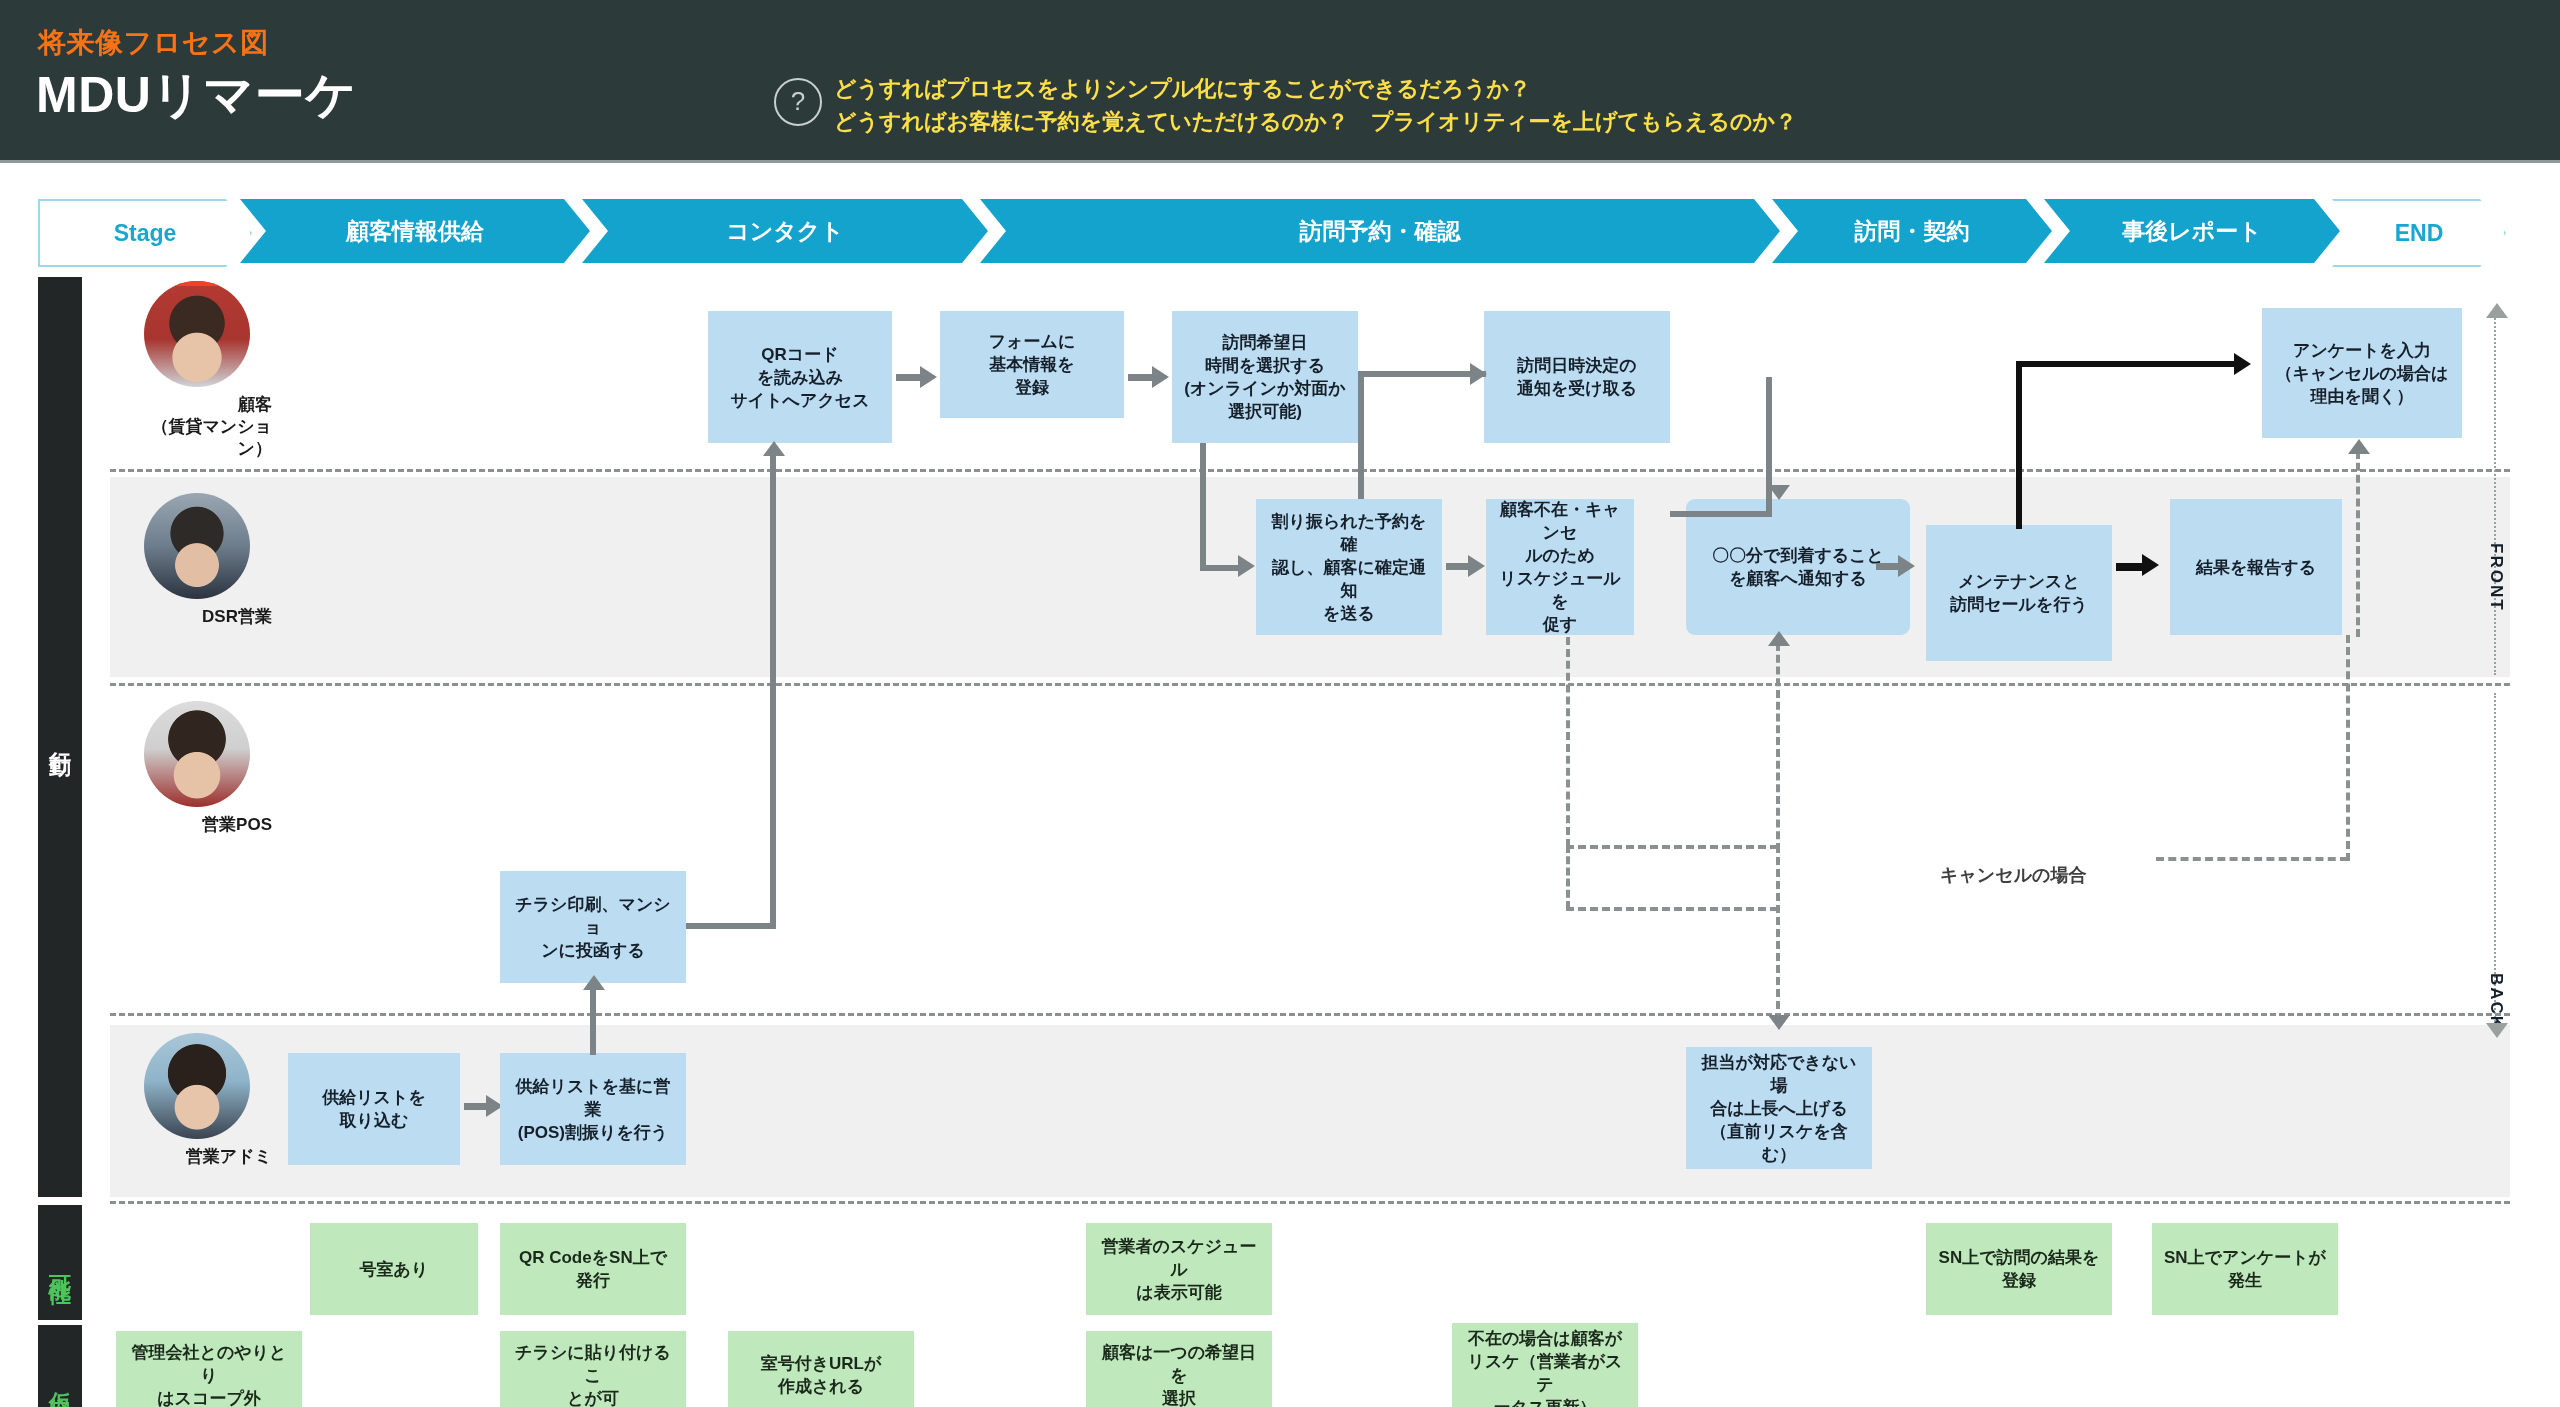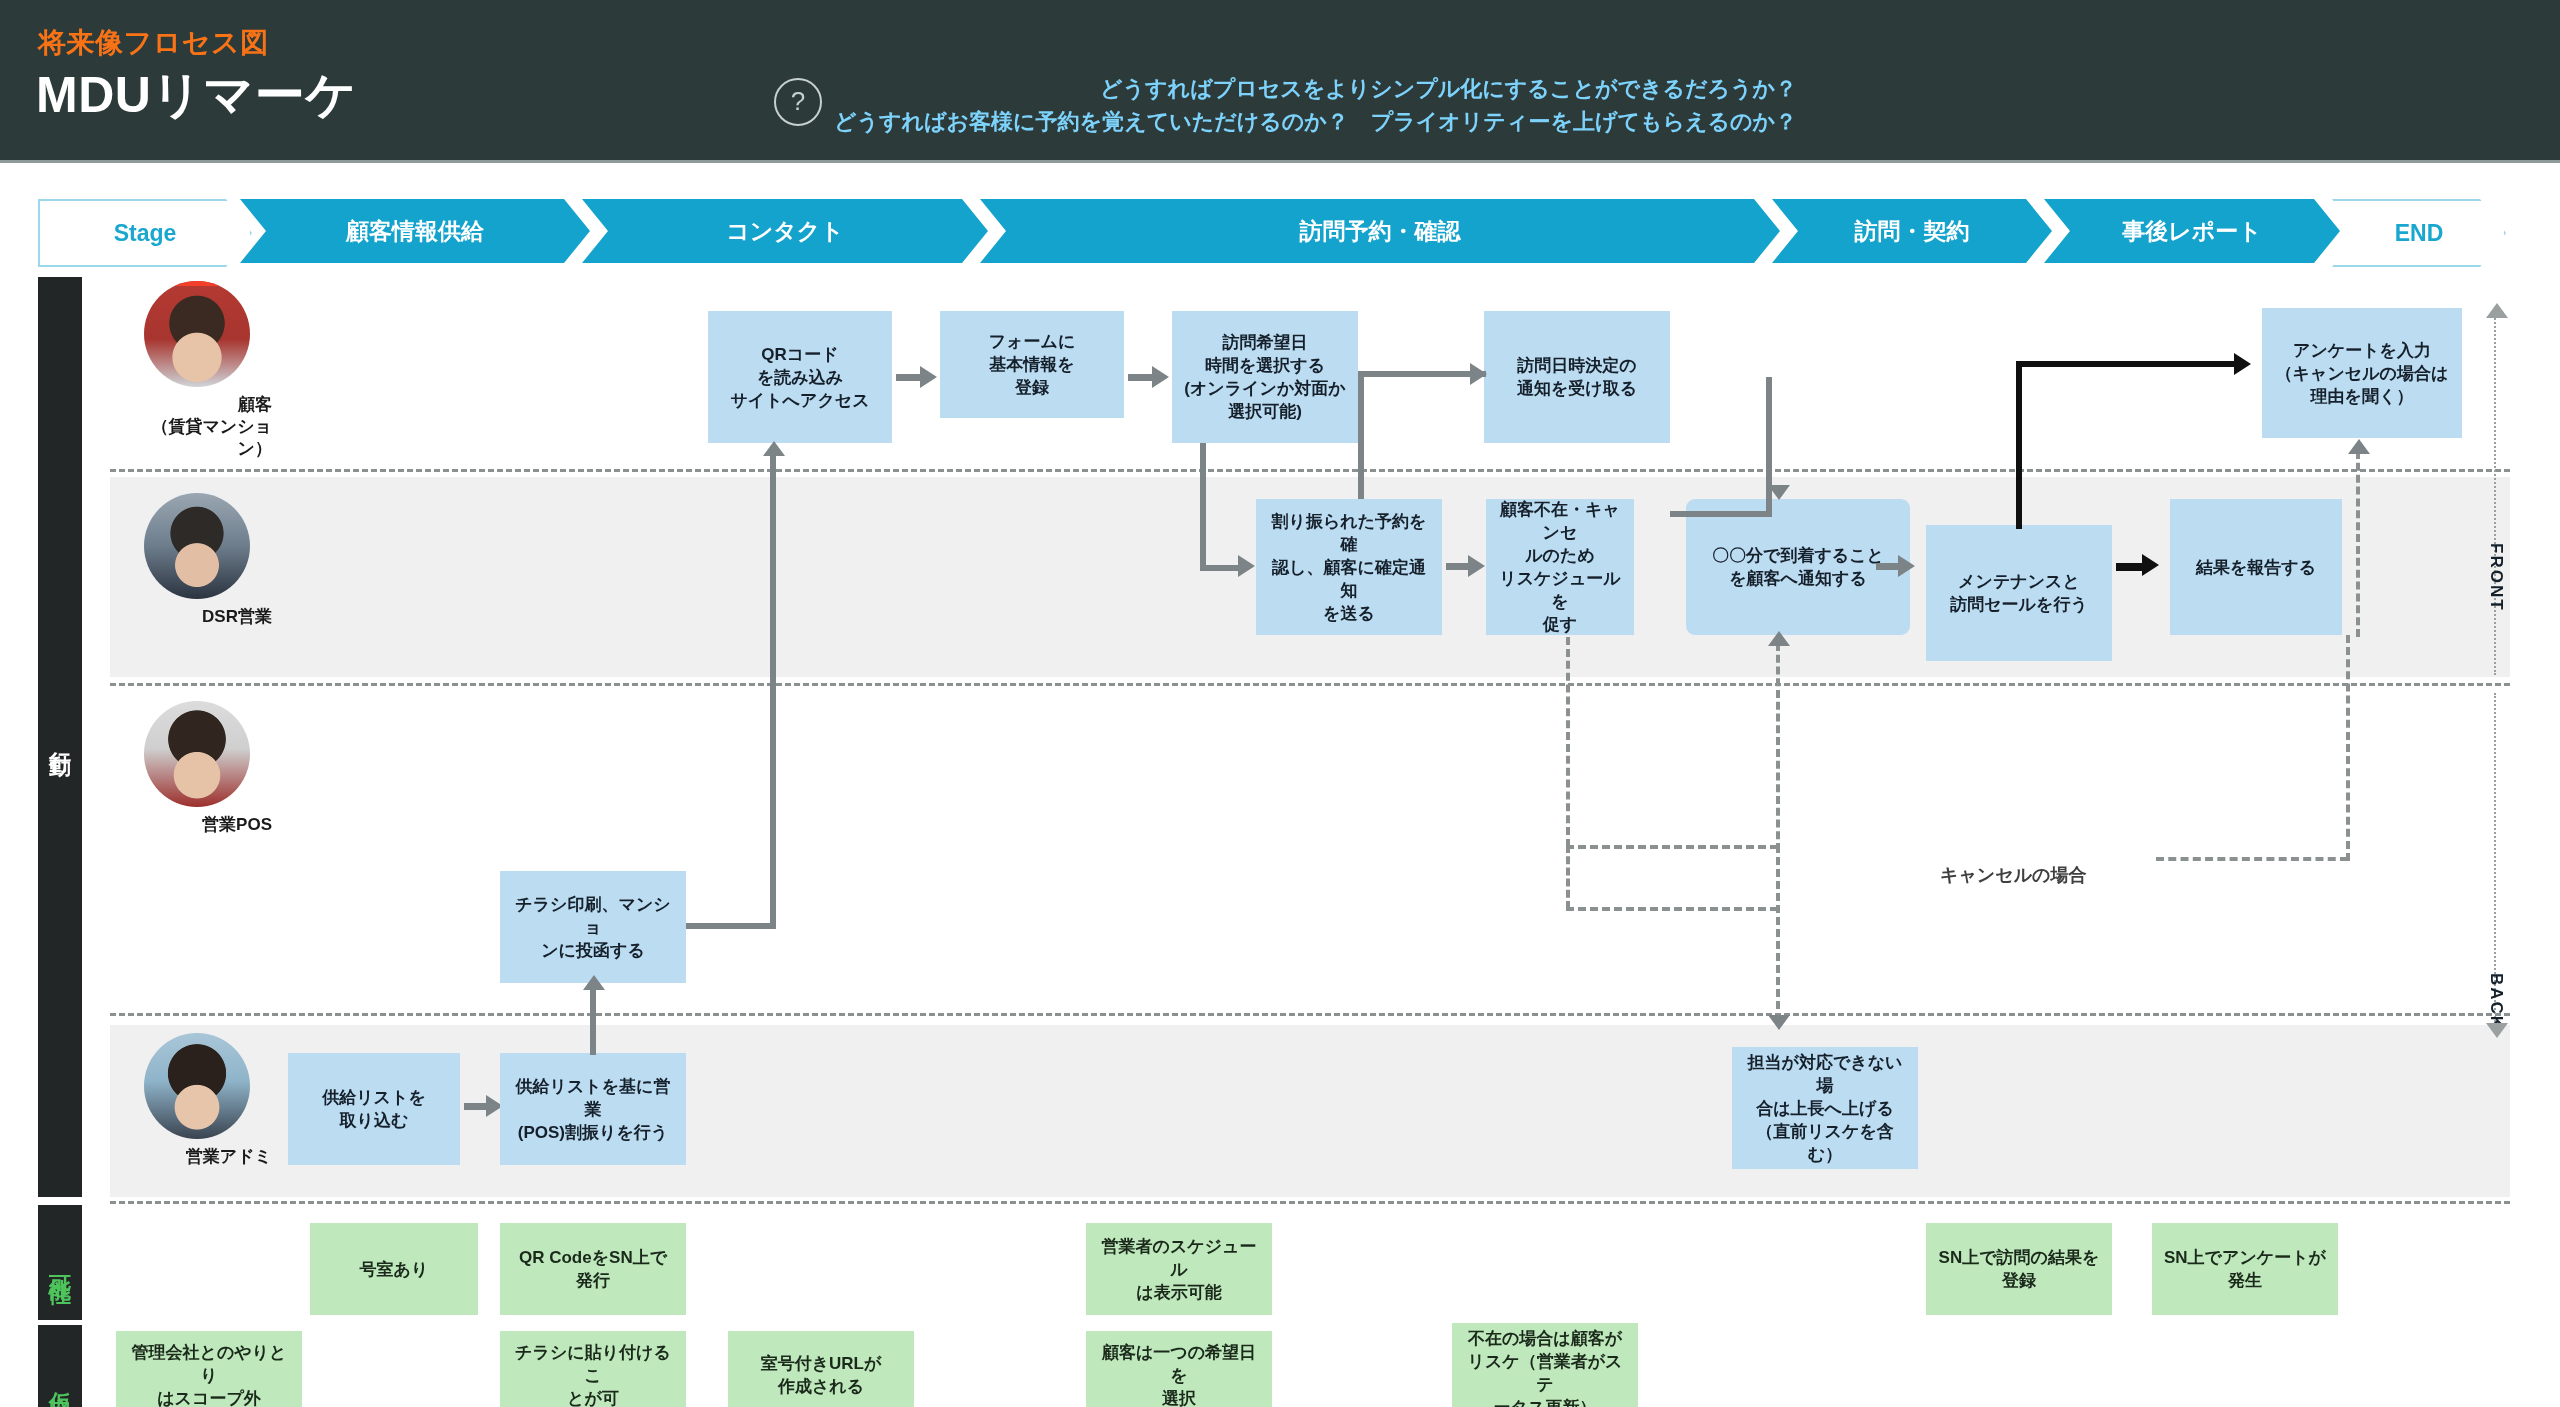--- a/index.html
+++ b/index.html
@@ -25,21 +25,21 @@
     position:absolute;left:36px;top:62px;
     color:#ffffff;font-size:50px;font-weight:bold;letter-spacing:.5px;
   }
   .hdr-q{
     position:absolute;left:774px;top:78px;
     width:44px;height:44px;border:2px solid #c8cfcf;border-radius:50%;
     color:#c8cfcf;font-size:26px;line-height:42px;text-align:center;
   }
   .hdr-qtext{
     position:absolute;left:834px;top:72px;
-    color:#7dd3fc;font-size:22px;font-weight:bold;line-height:33px;text-align:right;
+    color:#fde047;font-size:22px;font-weight:bold;line-height:33px;
   }
 
   
   .canvas{
     position:absolute;left:0;top:160px;width:2560px;height:1247px;
     background:#fff;border-top:3px solid #8e9a9a;
   }
 
   
   .stagebar{position:absolute;left:38px;top:36px;height:64px;}
@@ -248,21 +248,21 @@
     <div class="pbox" style="left:2170px;top:336px;width:172px;height:136px;">結果を報告する</div>
 
     <div class="pbox" style="left:500px;top:708px;width:186px;height:112px;">チラシ印刷、マンショ<br>ンに投函する</div>
 
     <div class="pbox" style="left:288px;top:890px;width:172px;height:112px;">供給リストを<br>取り込む</div>
     <div class="conn" style="left:464px;top:940px;width:26px;height:7px;"></div>
     <div class="arrowR" style="left:486px;top:932px;"></div>
 
     <div class="pbox" style="left:500px;top:890px;width:186px;height:112px;">供給リストを基に営業<br>(POS)割振りを行う</div>
 
-    <div class="pbox" style="left:1686px;top:884px;width:186px;height:122px;margin-left:46px;">担当が対応できない場<br>合は上長へ上げる<br>（直前リスケを含む）</div>
+    <div class="pbox" style="left:1686px;top:884px;width:186px;height:122px;">担当が対応できない場<br>合は上長へ上げる<br>（直前リスケを含む）</div>
 
     <div class="conn" style="left:590px;top:824px;width:6px;height:68px;"></div>
     <div class="arrowU" style="left:583px;top:812px;"></div>
 
     <div class="conn" style="left:686px;top:760px;width:90px;height:6px;"></div>
     <div class="conn" style="left:770px;top:290px;width:6px;height:476px;"></div>
     <div class="arrowU" style="left:763px;top:278px;"></div>
 
     <div class="conn" style="left:1200px;top:280px;width:6px;height:128px;"></div>
     <div class="conn" style="left:1200px;top:402px;width:42px;height:6px;"></div>

